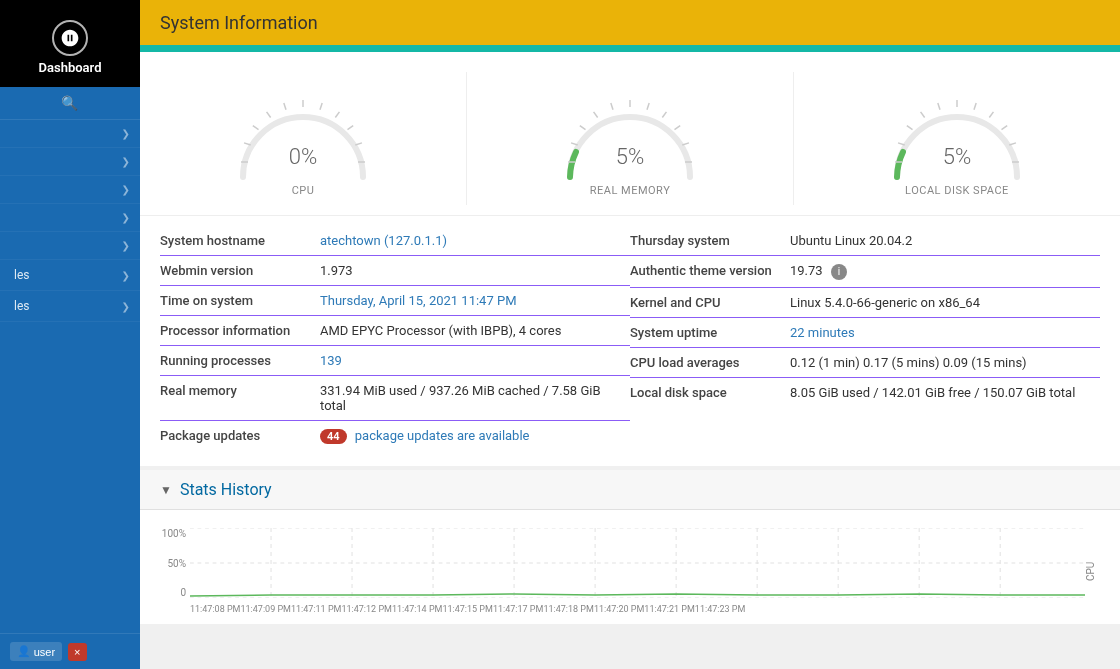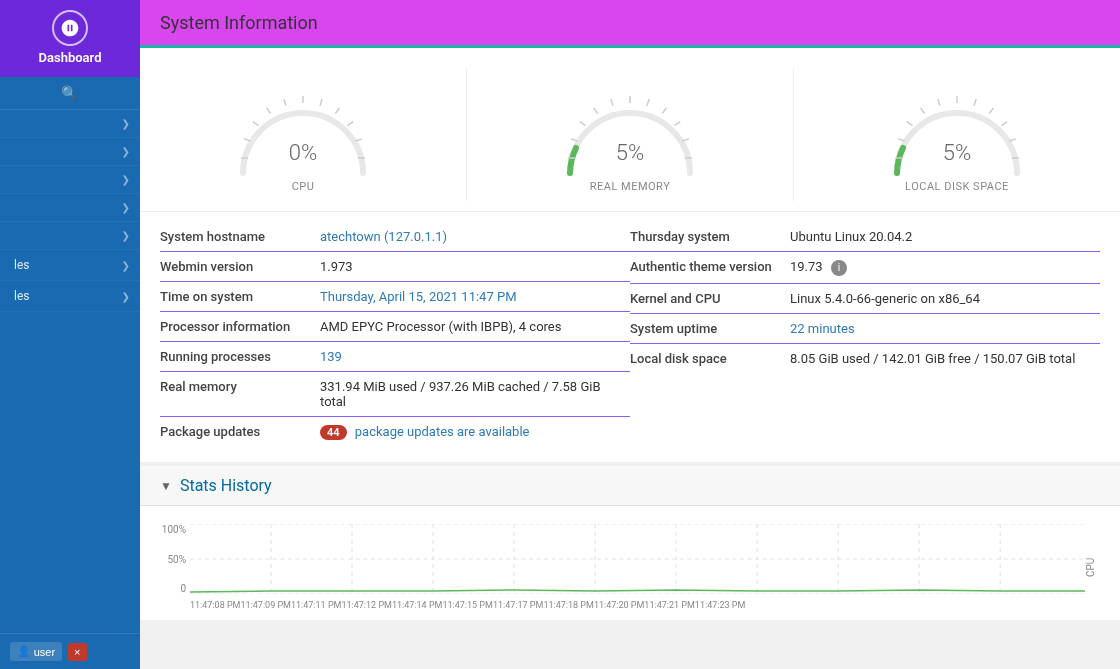--- a/index.html
+++ b/index.html
@@ -9,26 +9,26 @@
     .sidebar {
       width: 140px;
       background: #1a6ab1;
       display: flex;
       flex-direction: column;
       align-items: center;
       height: 100%;
       flex-shrink: 0;
     }
     .sidebar-top {
-      background: #6d28d9;
+      background: #000000;
       width: 100%;
       display: flex;
       flex-direction: column;
       align-items: center;
-      padding: 10px 0 12px;
+      padding: 20px 0 12px;
     }
     .sidebar-icon {
       width: 36px; height: 36px;
       border: 2px solid rgba(255,255,255,0.7);
       border-radius: 50%;
       display: flex; align-items: center; justify-content: center;
       margin-bottom: 4px;
     }
     .sidebar-icon svg { width: 20px; height: 20px; fill: white; }
     .sidebar-title {
@@ -96,22 +96,22 @@
       background: #f0f0f0;
     }
 
     
     .section {
       background: white;
       margin-bottom: 4px;
     }
     .section-header {
       padding: 12px 20px;
-      border-bottom: 3px solid #14b8a6;
-      background: #d946ef;
+      border-bottom: 7px solid #14b8a6;
+      background: #eab308;
     }
     .section-title {
       font-size: 18px;
       font-weight: 400;
       color: #333;
     }
 
     
     .gauges-row {
       display: flex;
@@ -400,20 +400,24 @@
         </div>
         <div class="info-row">
           <span class="info-label">Kernel and CPU</span>
           <span class="info-value">Linux 5.4.0-66-generic on x86_64</span>
         </div>
         <div class="info-row">
           <span class="info-label">System uptime</span>
           <span class="info-value link">22 minutes</span>
         </div>
         <div class="info-row">
+          <span class="info-label">CPU load averages</span>
+          <span class="info-value">0.12 (1 min) 0.17 (5 mins) 0.09 (15 mins)</span>
+        </div>
+        <div class="info-row">
           <span class="info-label">Local disk space</span>
           <span class="info-value">8.05 GiB used / 142.01 GiB free / 150.07 GiB total</span>
         </div>
       </div>
     </div>
   </div>
 
   <div class="stats-section">
     <div class="stats-header">
       <span class="collapse-icon">▼</span>

